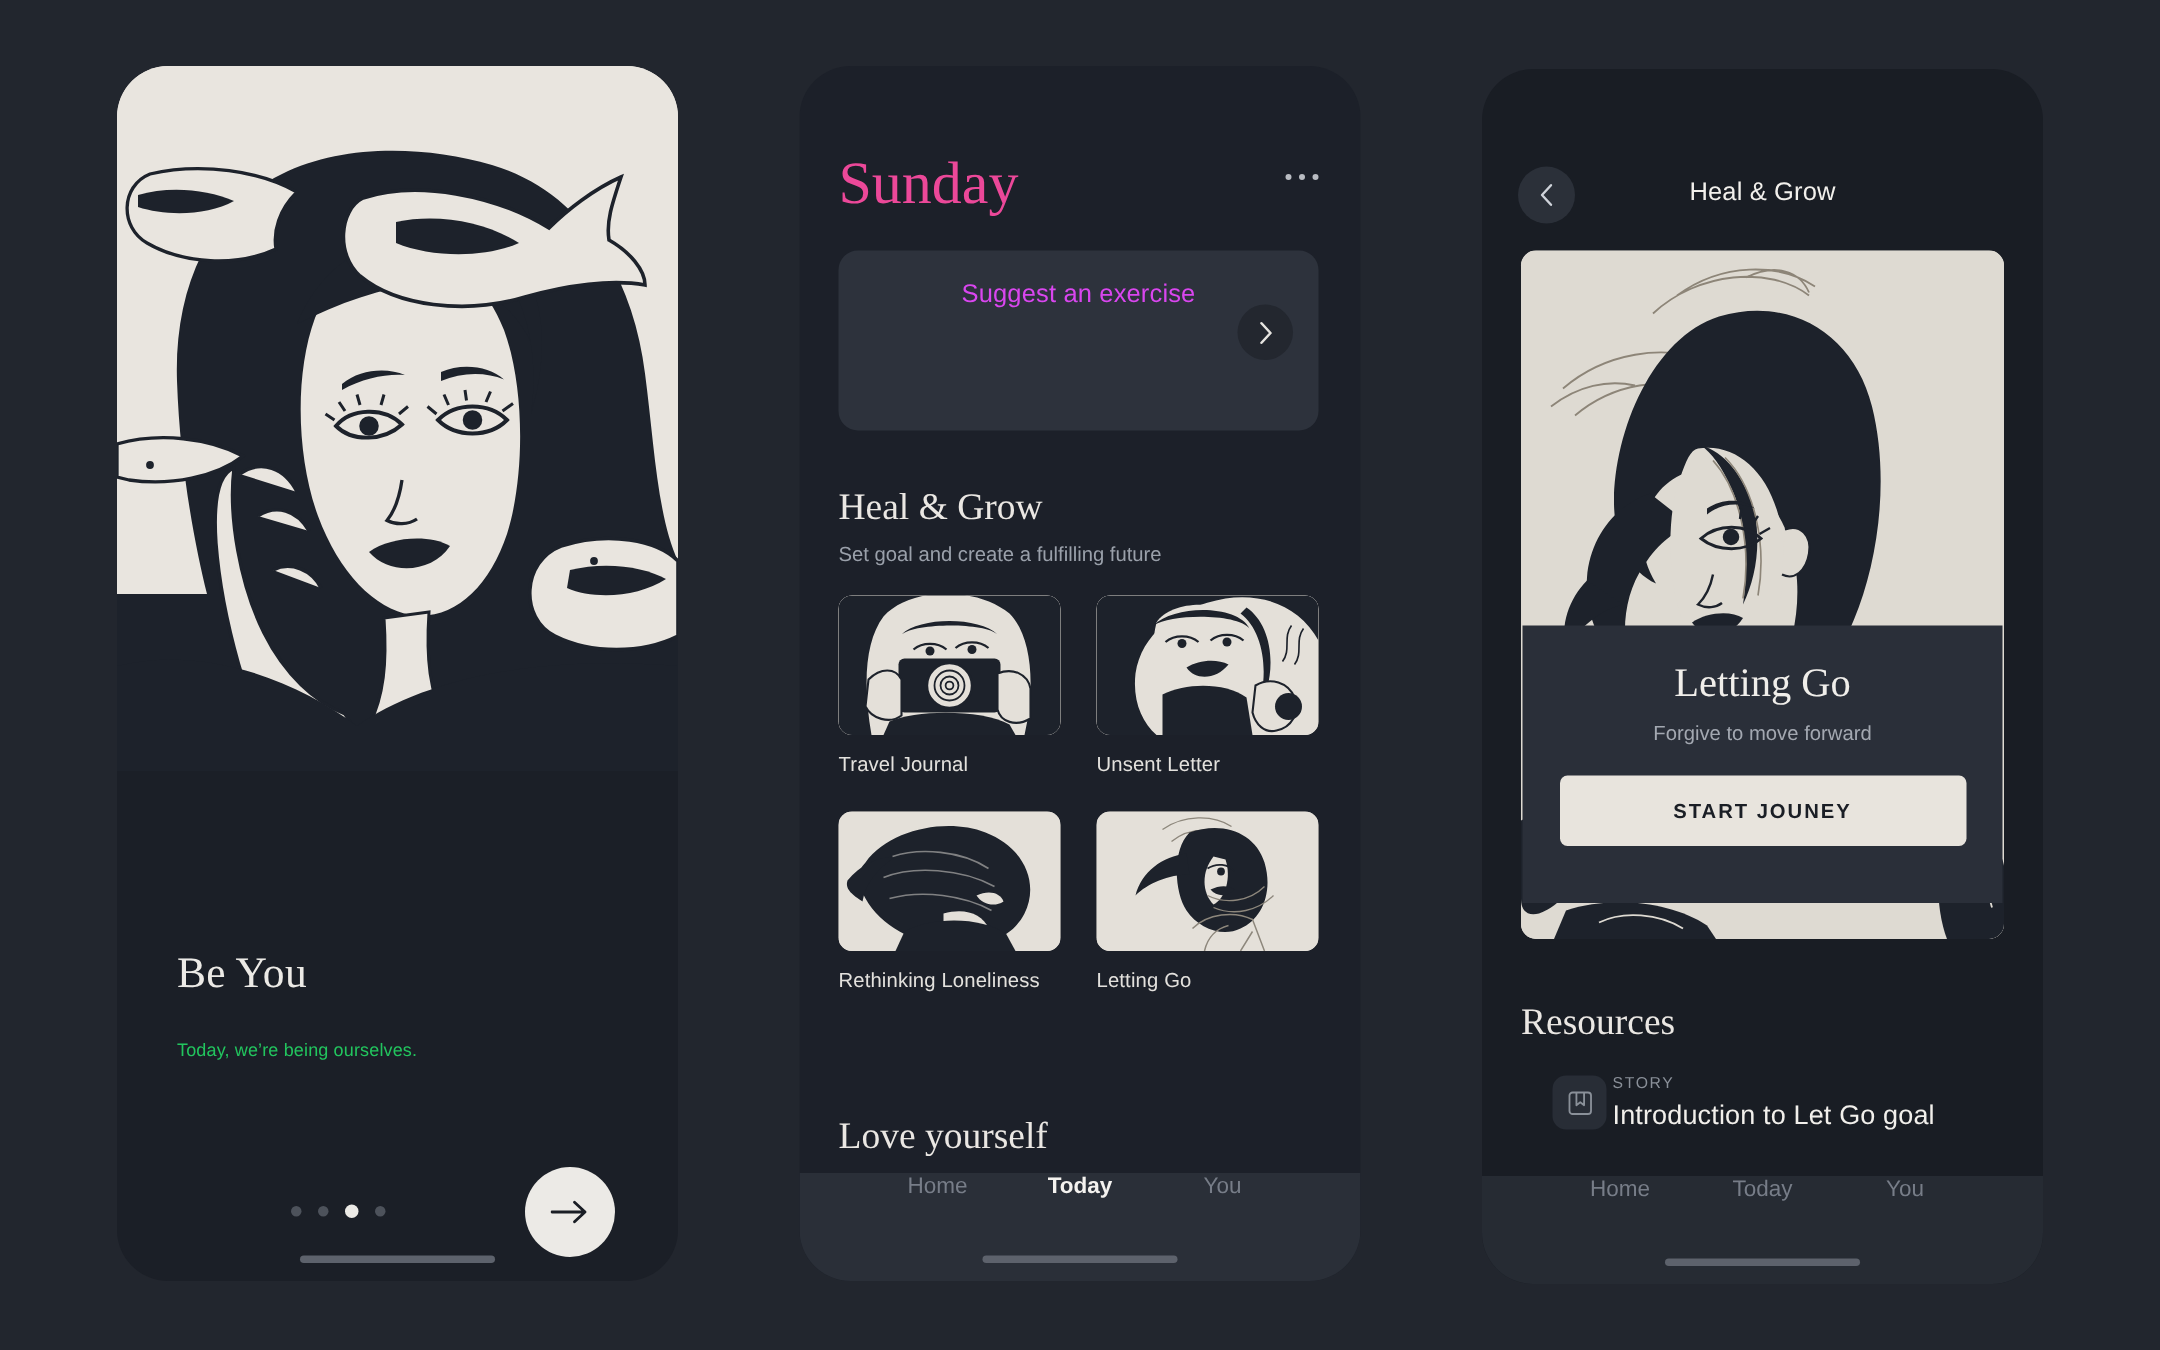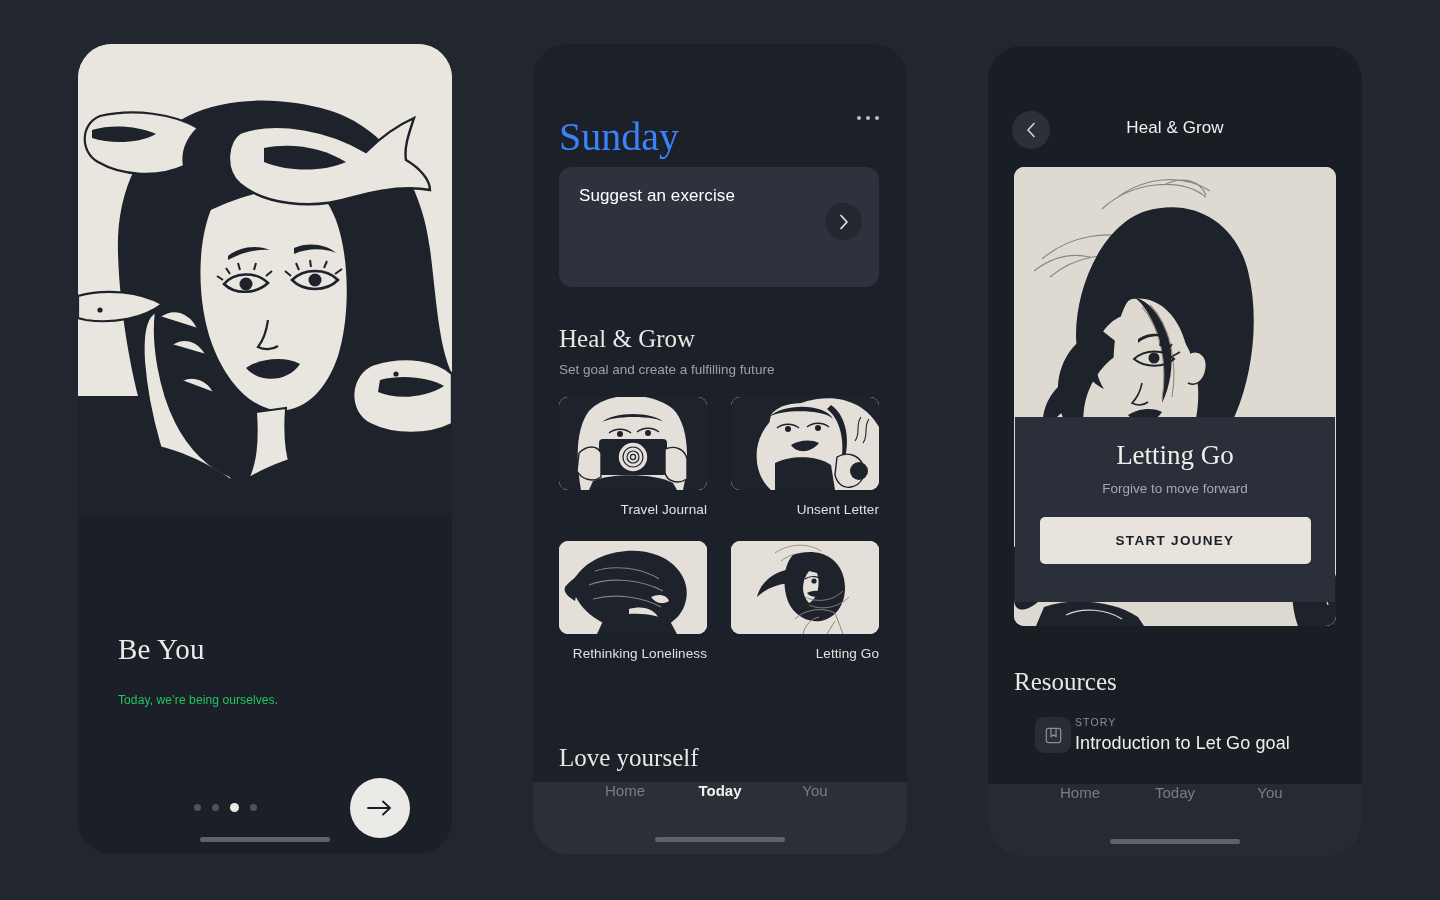--- a/index.html
+++ b/index.html
@@ -122,24 +122,23 @@
     position: absolute;
     left: 26px; top: 58px;
     width: 322px;
     display: flex;
     align-items: flex-start;
     justify-content: space-between;
   }
   .s2-daytitle {
     font-family: "Liberation Serif", serif;
     font-size: 40px;
-    color: #3b82f6;
+    color: #ec4899;
     line-height: 1;
     font-weight: 400;
-    margin-top: 15px;
   }
   .more-dots {
     display: flex; gap: 5px;
     padding: 14px 2px;
     cursor: pointer;
   }
   .more-dots i {
     width: 4px; height: 4px;
     border-radius: 50%;
     background: #b9bcc2;
@@ -151,22 +150,23 @@
     left: 26px; top: 123px;
     width: 320px;
     height: 120px;
     border-radius: 13px;
     background: #2d323c;
     padding: 19px 20px;
     cursor: pointer;
   }
   .suggest-title {
     font-size: 17px;
-    color: #ffffff;
+    color: #d946ef;
     letter-spacing: 0.1px;
+    text-align: center;
   }
   .suggest-sub {
     margin-top: 9px;
     font-size: 13.5px;
     line-height: 1.62;
     color: #9aa0aa;
     max-width: 200px;
   }
   .suggest-go {
     position: absolute;
@@ -196,21 +196,21 @@
   .s2-section { position: absolute; left: 26px; width: 322px; }
   #s2-heal { top: 281px; }
   #s2-love { top: 700px; }
 
   .tile-grid {
     display: grid;
     grid-template-columns: 148px 148px;
     gap: 24px 24px;
     margin-top: 20px;
   }
-  .tile { cursor: pointer; text-align: right; }
+  .tile { cursor: pointer; }
   .tile-thumb {
     width: 148px;
     height: 93px;
     border-radius: 9px;
     overflow: hidden;
     background: #e4e0d9;
   }
   .tile-thumb svg { display: block; width: 100%; height: 100%; }
   .tile-label {
     margin-top: 12px;

